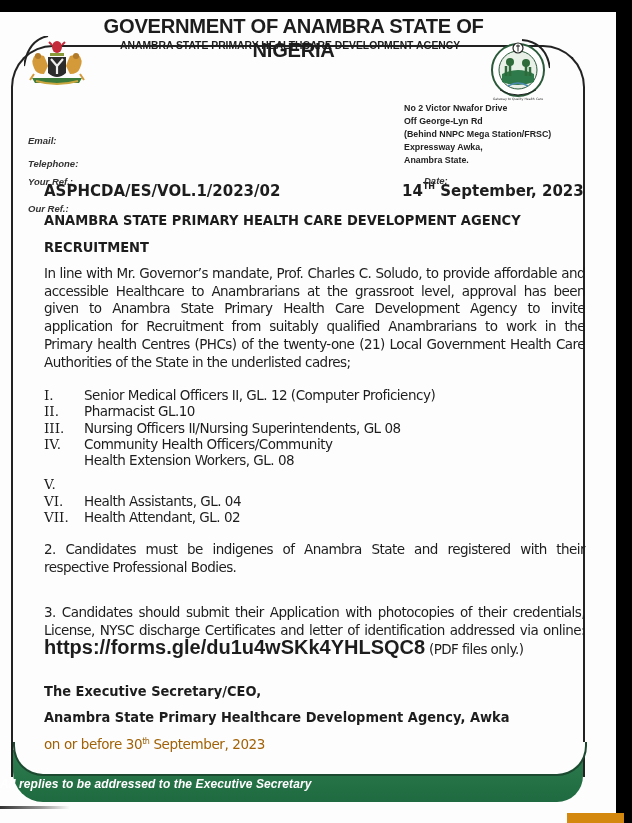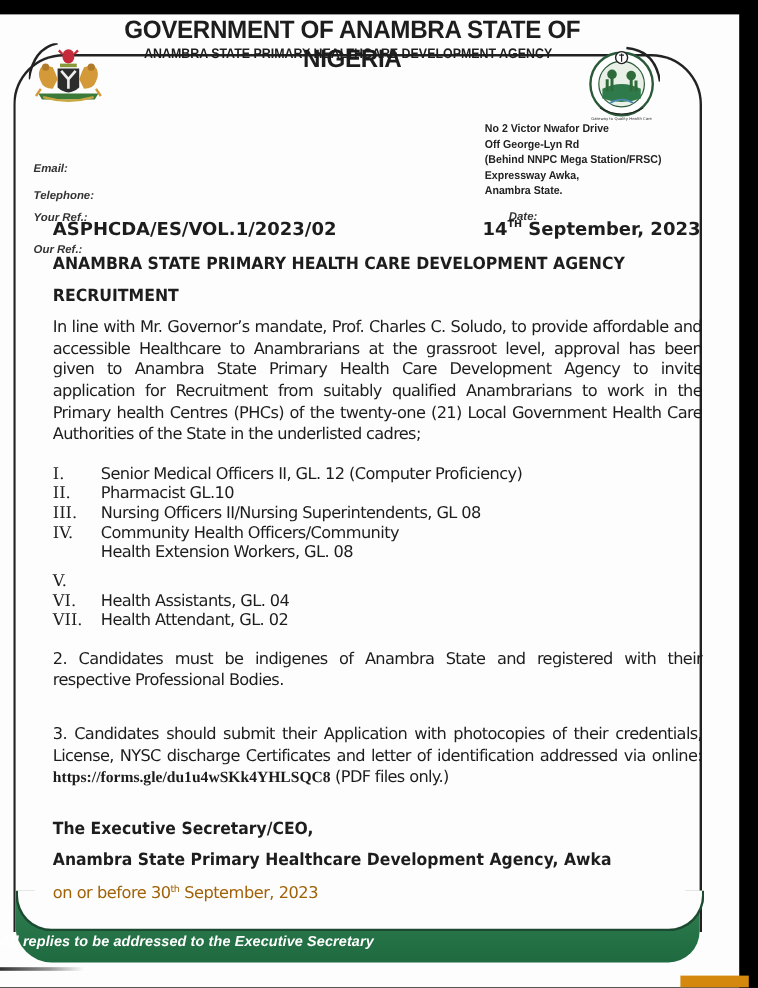--- a/index.html
+++ b/index.html
@@ -80,21 +80,21 @@
     position: absolute; left: 44px; width: 541px; font-size: 13.5px; line-height: 17.7px; color: #1d1d1d;
     text-align: justify; font-family: "DejaVu Sans", sans-serif; letter-spacing: -0.55px;
   }
   .para-1 { top: 265px; }
   .list { position: absolute; left: 44px; top: 387px; width: 480px; font-size: 13.5px; line-height: 16.3px; letter-spacing: -0.5px; color: #1d1d1d; }
   .li { display: flex; }
   .li .num { width: 40px; flex: none; font-family: "DejaVu Serif", serif; letter-spacing: 0; }
   .li.gap { margin-top: 8px; }
   .para-2 { top: 541px; }
   .para-3 { top: 604px; }
-  .url { font-family: Liberation Serif, serif; font-weight: bold; letter-spacing: 0; font-size: 13px; }
+  .url { font-family: Liberation Sans, sans-serif; font-weight: bold; letter-spacing: 0; font-size: 20px; }
   .sign { position: absolute; left: 44px; font-weight: bold; font-size: 14px; color: #1d1d1d; white-space: nowrap; transform: scaleX(0.93); transform-origin: left; }
   .sign-1 { top: 683px; }
   .sign-2 { top: 709px; }
   .deadline { position: absolute; left: 44px; top: 736px; font-size: 13.5px; color: #a16207; letter-spacing: -0.4px; }
   .deadline sup { font-size: 8px; }
 </style>
 </head>
 <body>
 
 <div class="page"></div>

